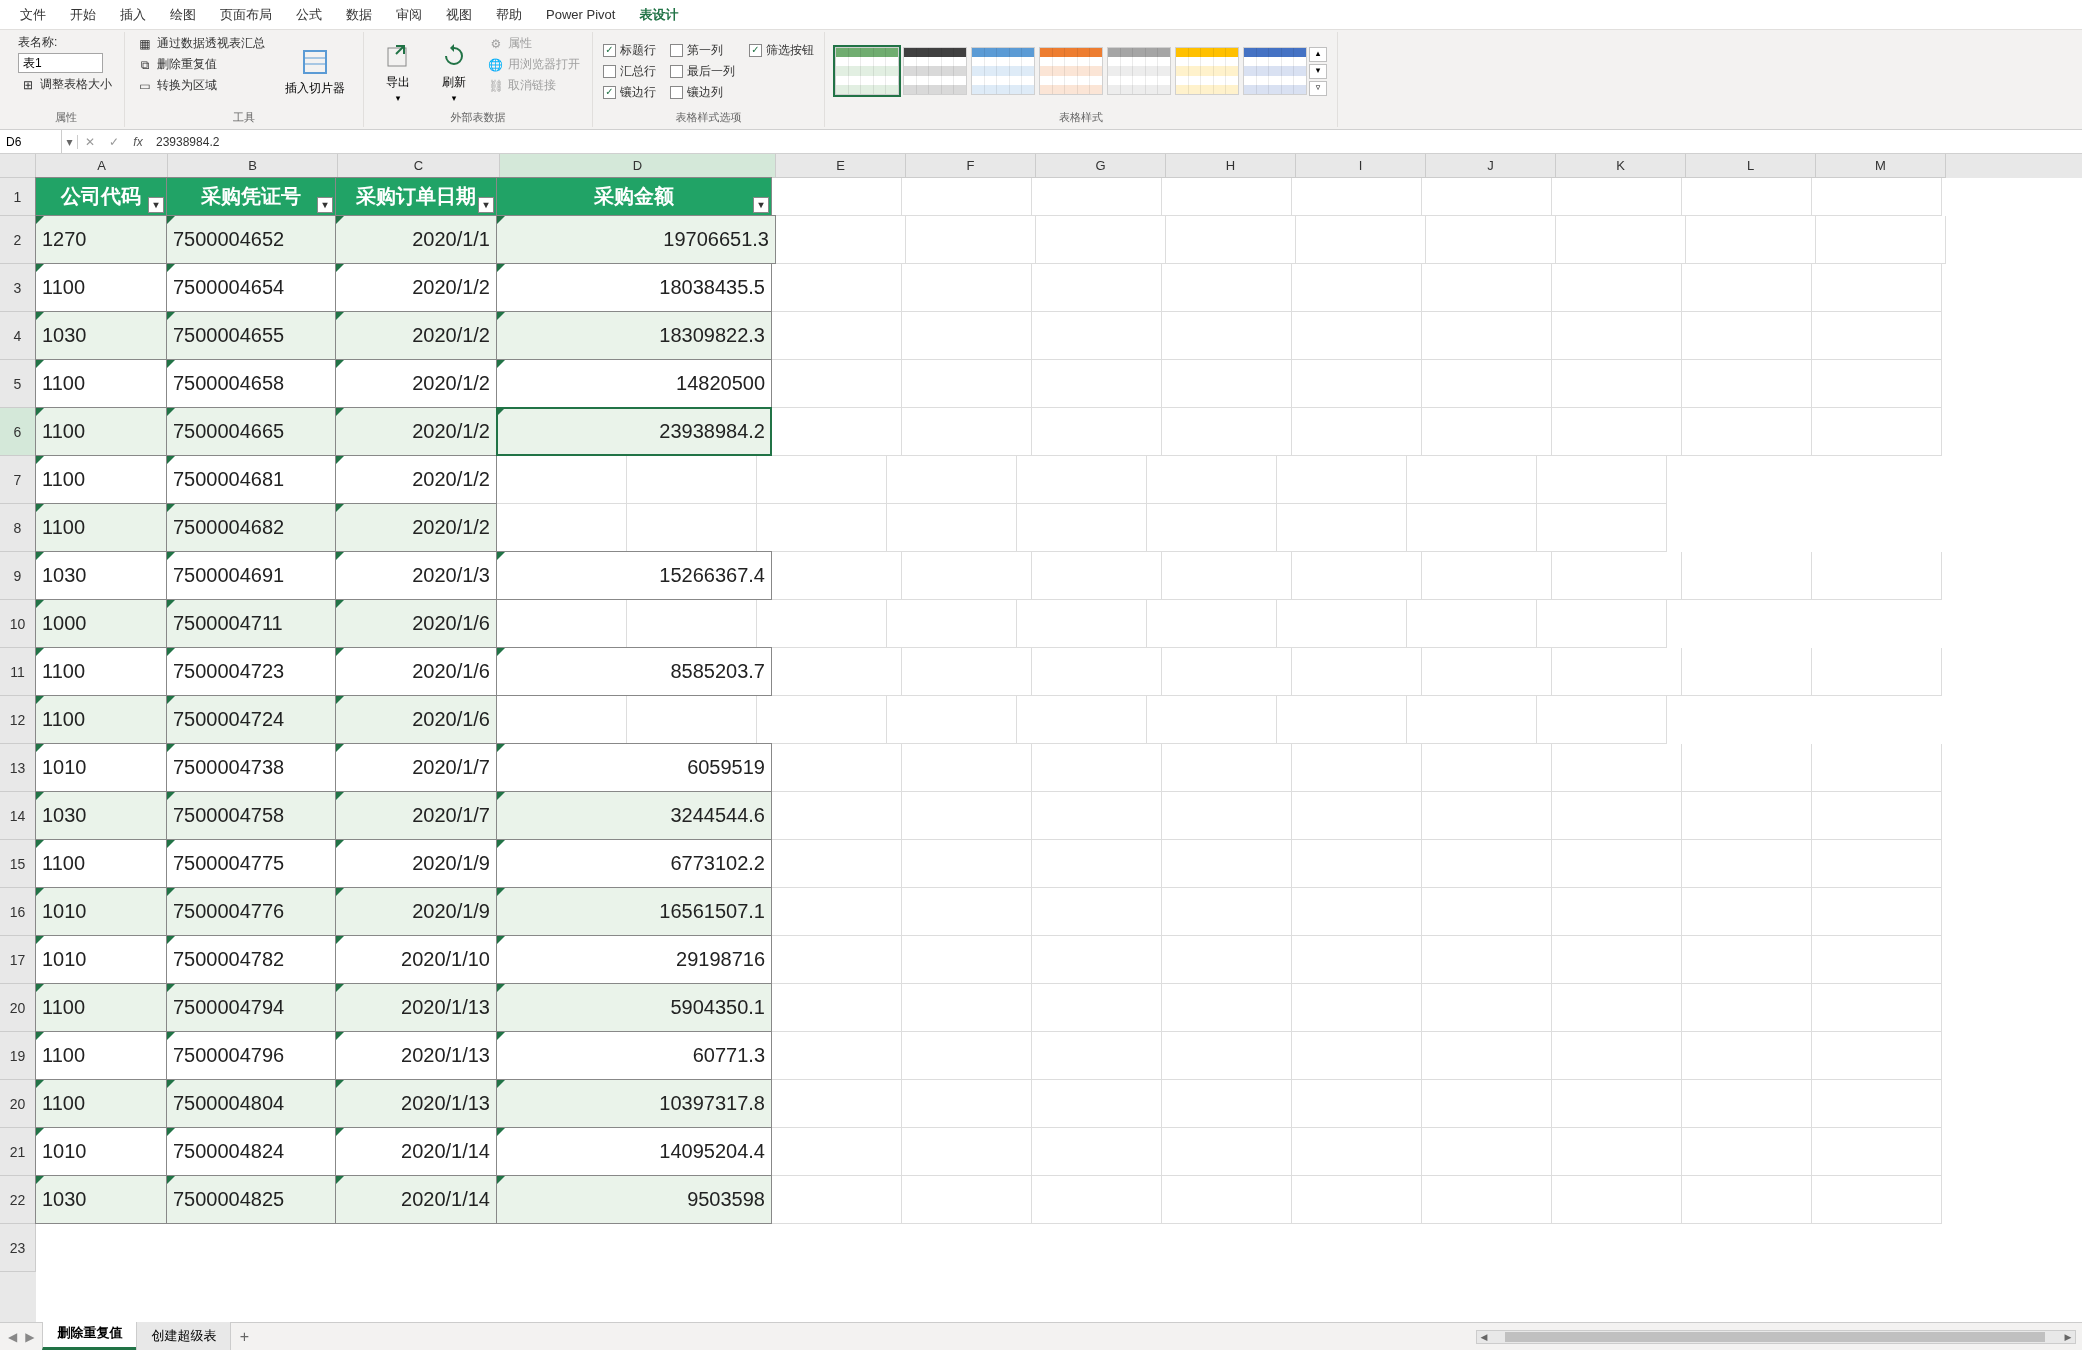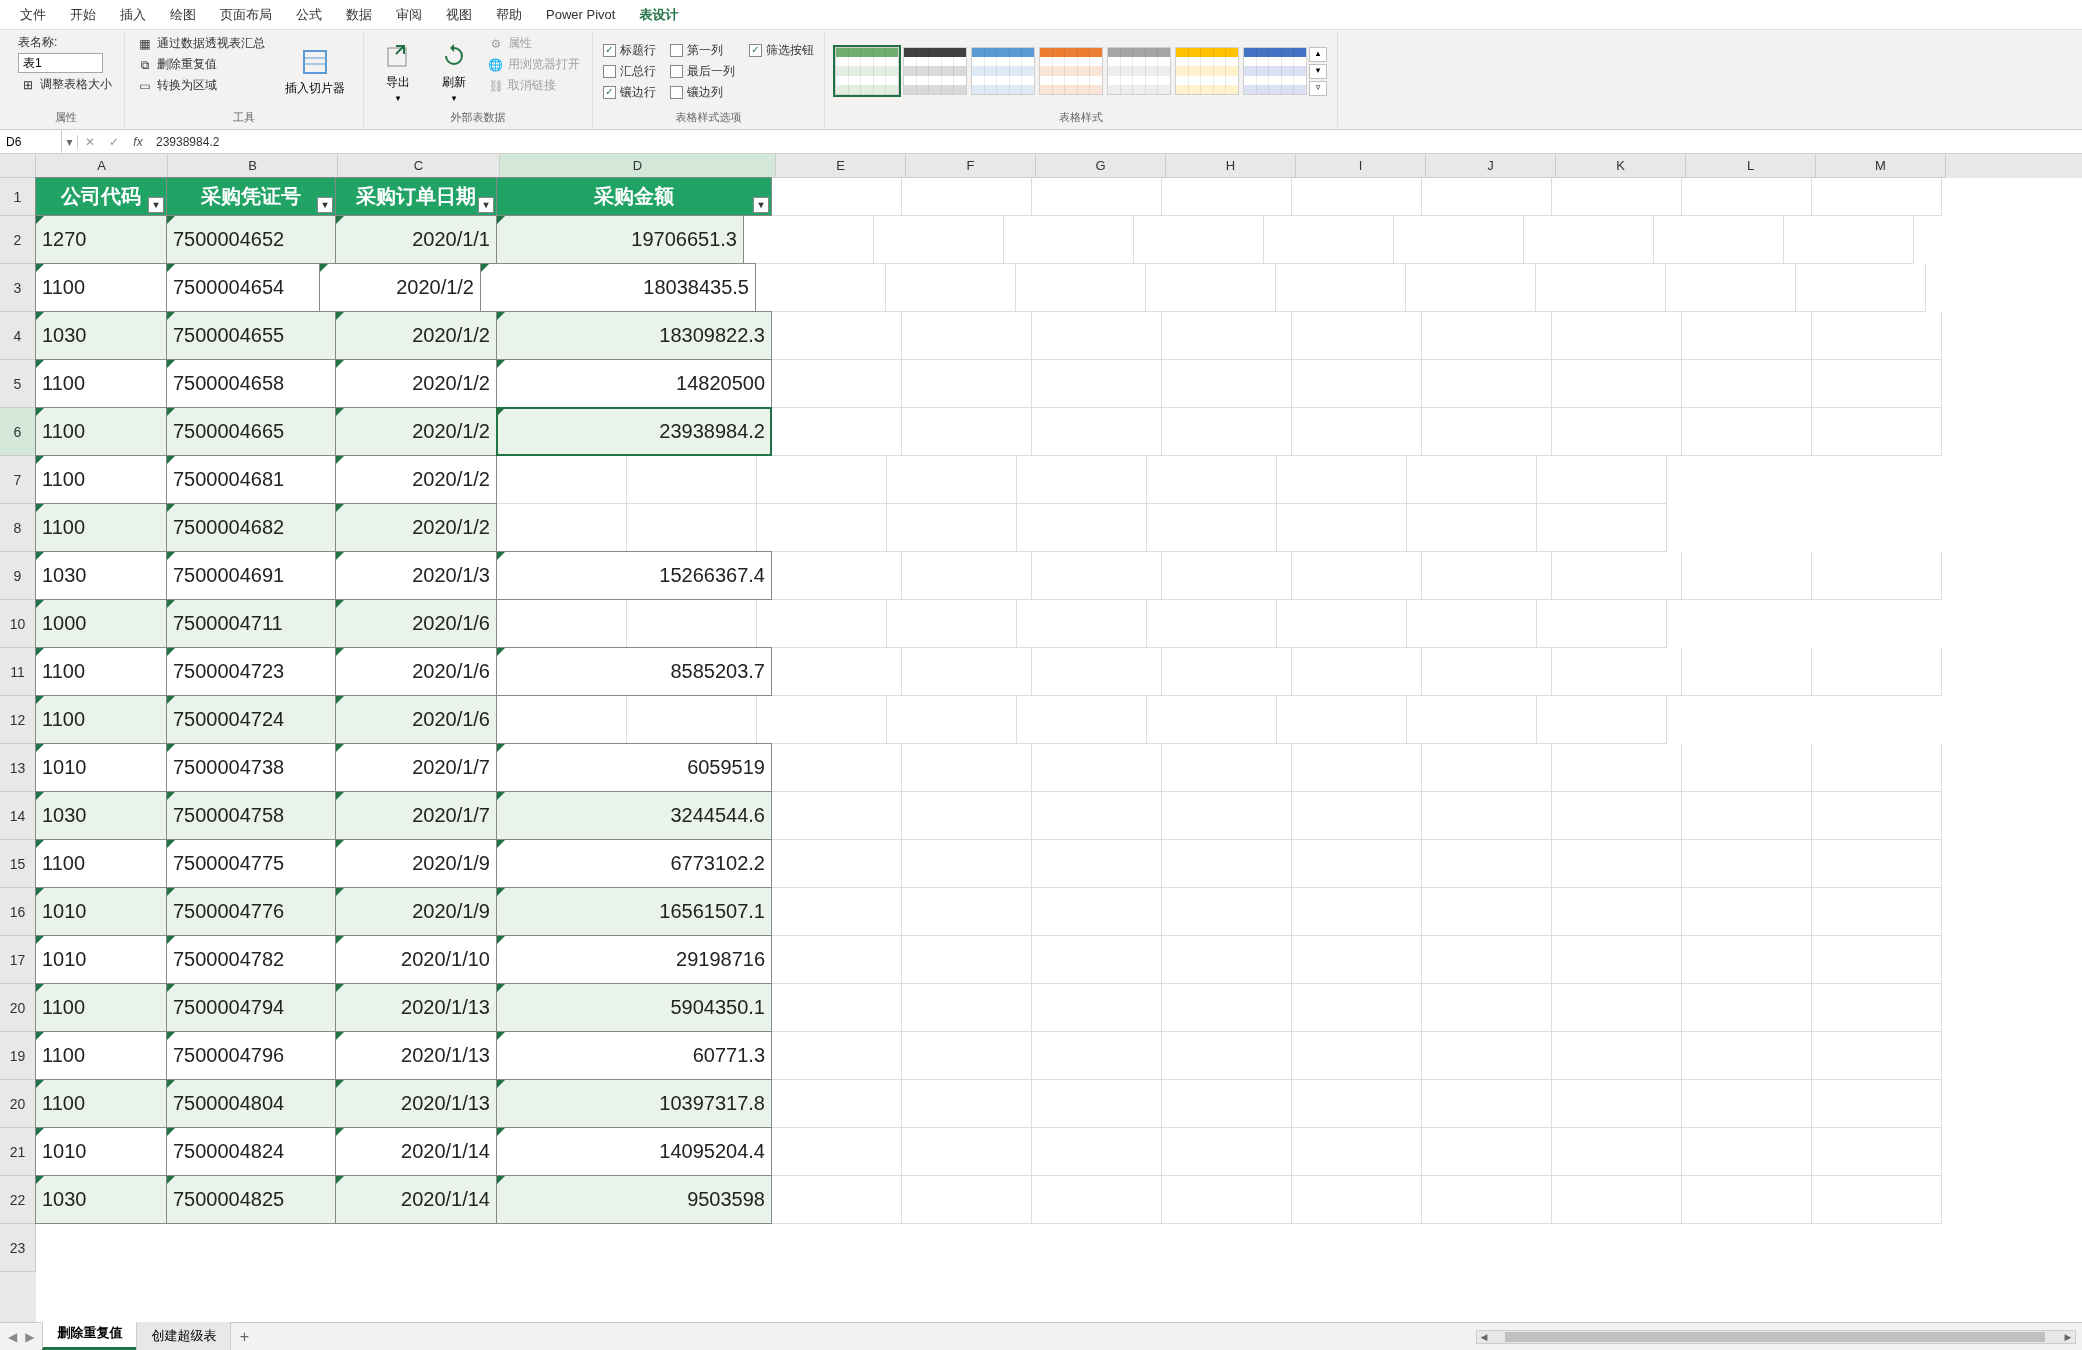--- a/index.html
+++ b/index.html
@@ -848,34 +848,34 @@
         <div class="cell" style="width: 130px; line-height: 36px;"></div>
         <div class="cell" style="width: 130px; line-height: 36px;"></div>
         <div class="cell" style="width: 130px; line-height: 36px;"></div>
         <div class="cell" style="width: 130px; line-height: 36px;"></div>
         <div class="cell" style="width: 130px; line-height: 36px;"></div>
       </div>
       <div class="cell-row banded">
         <div class="cell tbl-cell" style="width: 132px;">1270<div class="tbl-corner"></div></div>
         <div class="cell tbl-cell" style="width: 170px;">7500004652<div class="tbl-corner"></div></div>
         <div class="cell tbl-cell right" style="width: 162px;">2020/1/1<div class="tbl-corner"></div></div>
-        <div class="cell tbl-cell right" style="width: 248px;">19706651.3<div class="tbl-corner"></div></div>
+        <div class="cell tbl-cell right" style="width: 280px;">19706651.3<div class="tbl-corner"></div></div>
         <div class="cell" style="width: 130px;"></div>
         <div class="cell" style="width: 130px;"></div>
         <div class="cell" style="width: 130px;"></div>
         <div class="cell" style="width: 130px;"></div>
         <div class="cell" style="width: 130px;"></div>
         <div class="cell" style="width: 130px;"></div>
         <div class="cell" style="width: 130px;"></div>
         <div class="cell" style="width: 130px;"></div>
         <div class="cell" style="width: 130px;"></div>
       </div>
       <div class="cell-row">
         <div class="cell tbl-cell" style="width: 132px;">1100<div class="tbl-corner"></div></div>
-        <div class="cell tbl-cell" style="width: 154px;">7500004654<div class="tbl-corner"></div></div>
+        <div class="cell tbl-cell" style="width: 170px;">7500004654<div class="tbl-corner"></div></div>
         <div class="cell tbl-cell right" style="width: 162px;">2020/1/2<div class="tbl-corner"></div></div>
         <div class="cell tbl-cell right" style="width: 276px;">18038435.5<div class="tbl-corner"></div></div>
         <div class="cell" style="width: 130px;"></div>
         <div class="cell" style="width: 130px;"></div>
         <div class="cell" style="width: 130px;"></div>
         <div class="cell" style="width: 130px;"></div>
         <div class="cell" style="width: 130px;"></div>
         <div class="cell" style="width: 130px;"></div>
         <div class="cell" style="width: 130px;"></div>
         <div class="cell" style="width: 130px;"></div>

